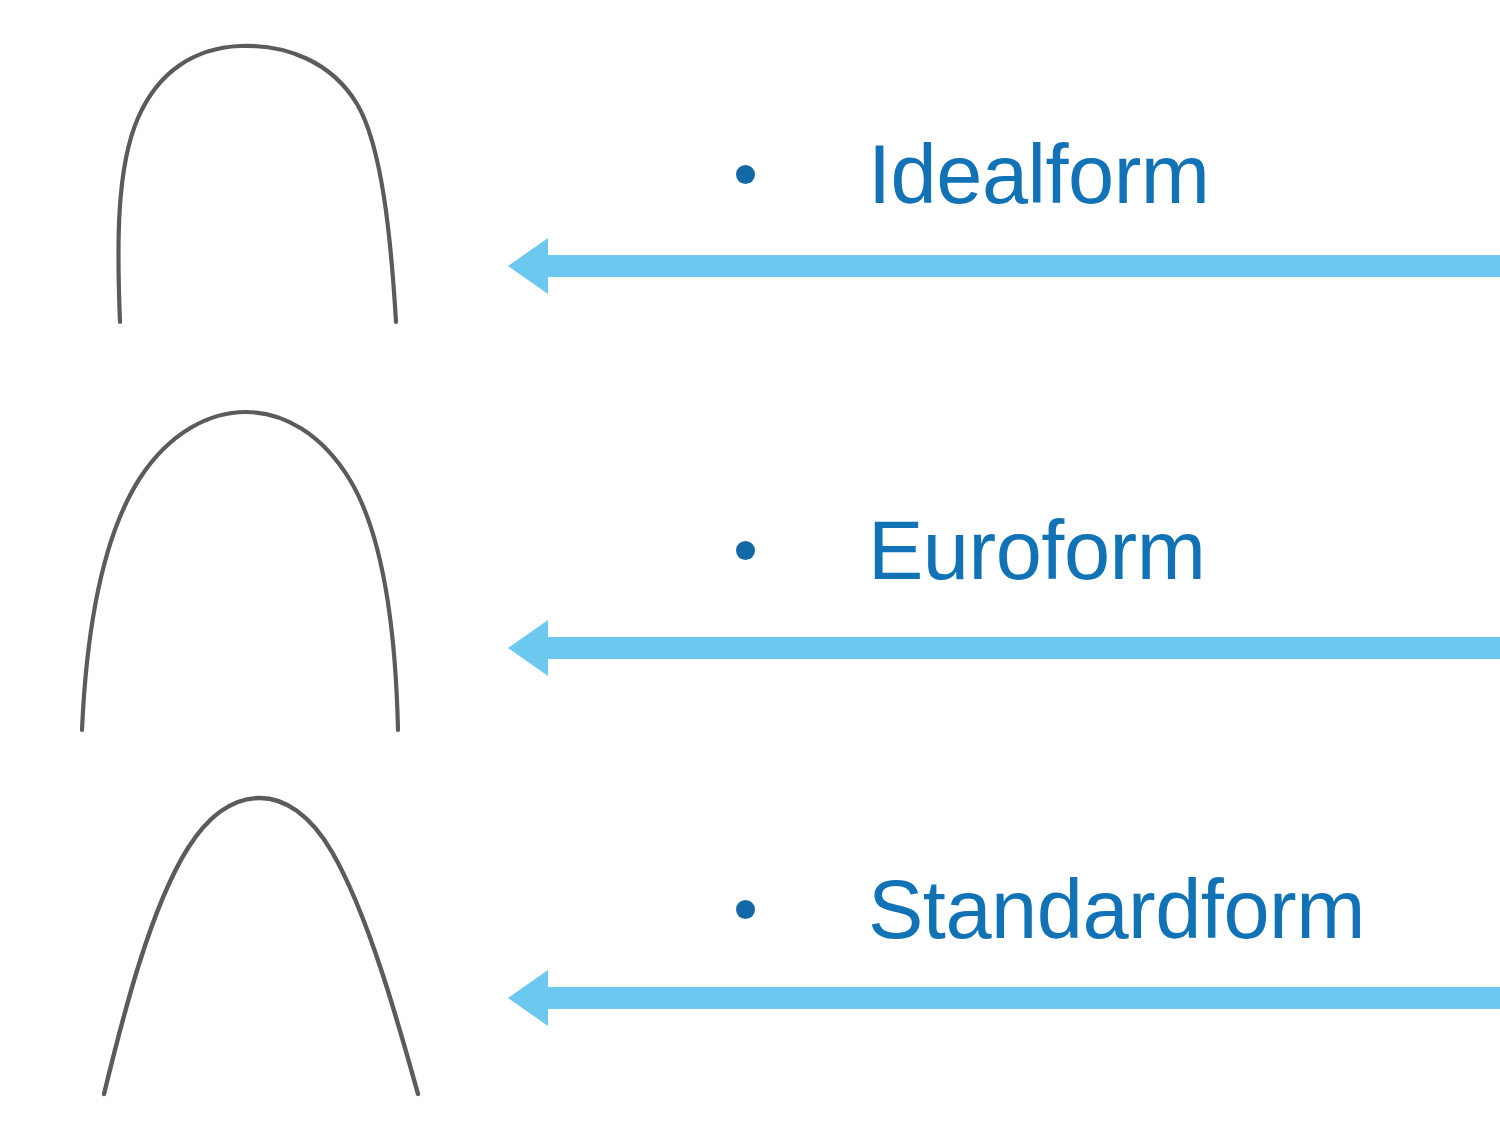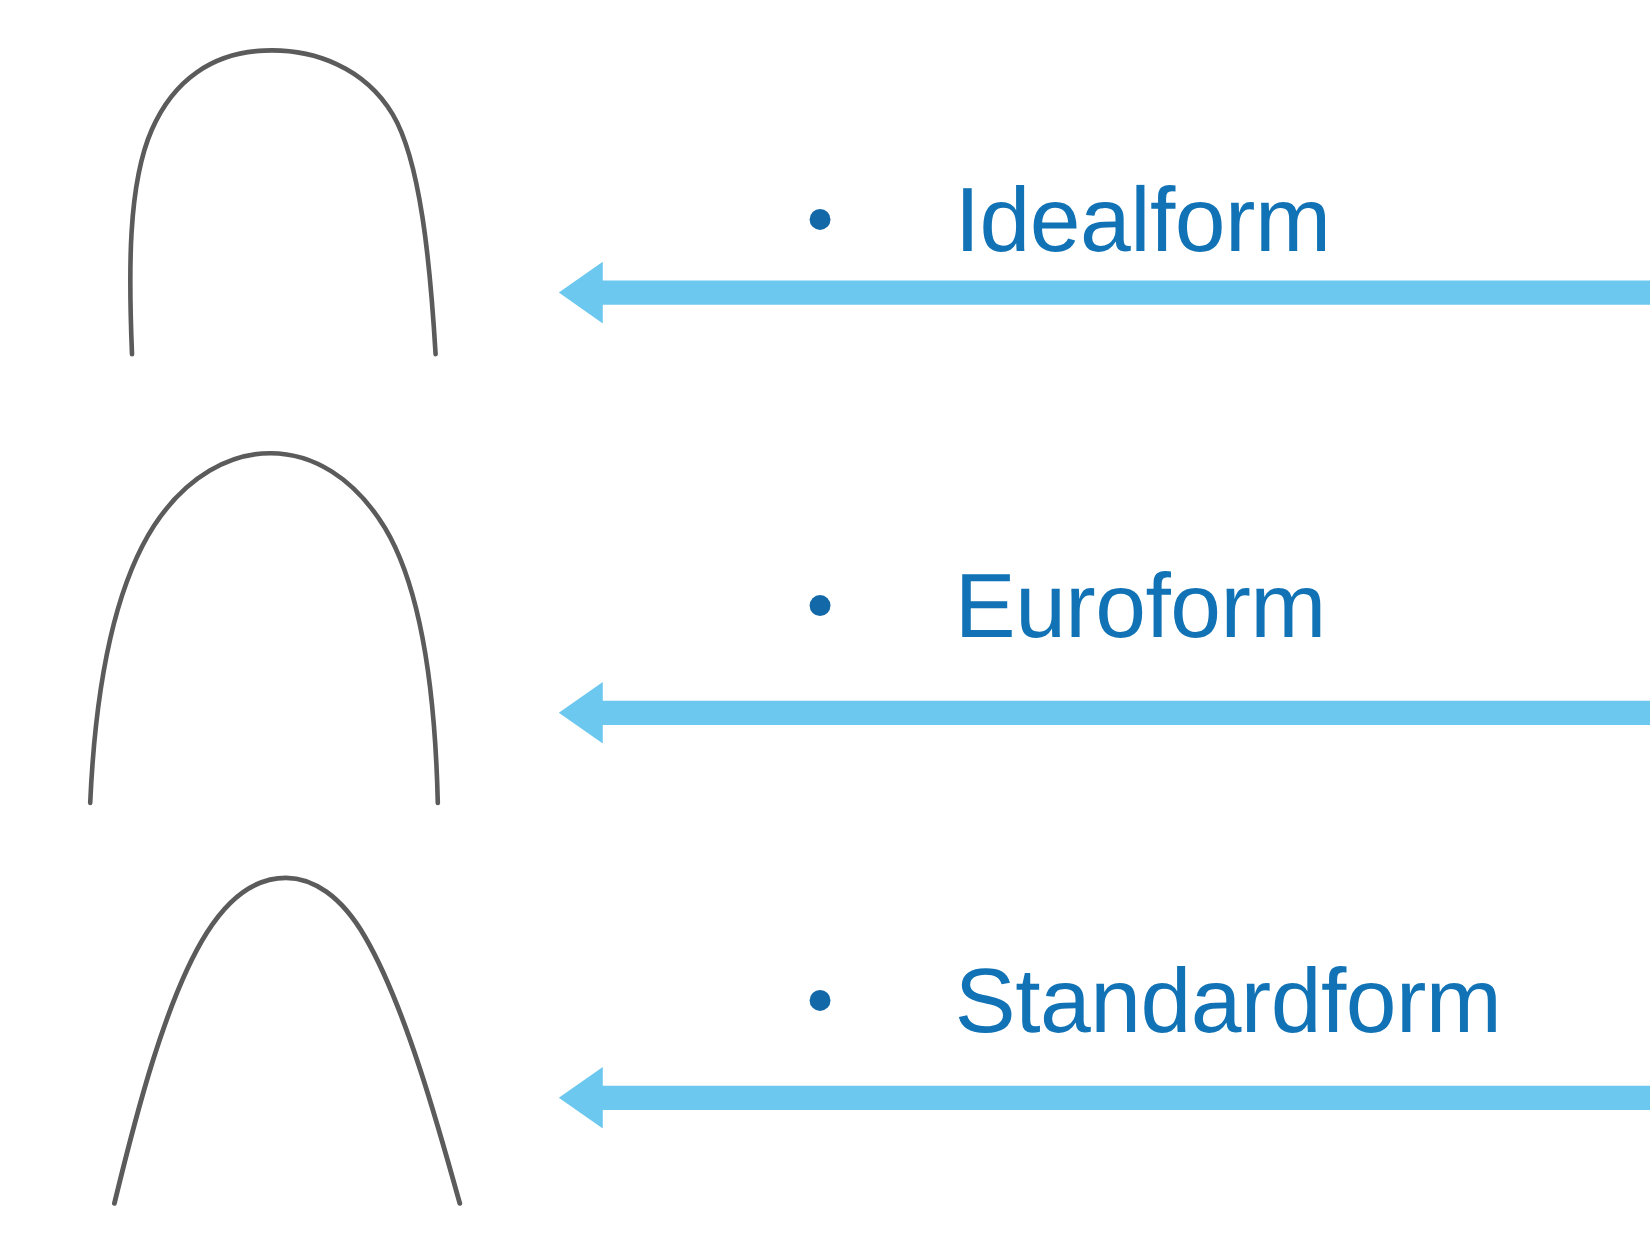--- a/index.html
+++ b/index.html
@@ -48,21 +48,21 @@
     border-radius: 50%;
     background: #1368A8;
     flex: 0 0 auto;
   }
   .bullet-label {
     font-size: 83px;
     line-height: 1;
     color: #1173B5;
     letter-spacing: -0.5px;
   }
-  #row-idealform    { left: 736px;  top: 158px; }
+  #row-idealform    { left: 736px;  top: 133px; }
   #row-euroform     { left: 736px;  top: 509px; }
   #row-standardform { left: 736px;  top: 868px; }
 
   #row-idealform .bullet-label    { margin-left: 113px; }
   #row-euroform .bullet-label     { margin-left: 113px; }
   #row-standardform .bullet-label { margin-left: 113px; }
 
   
   .arrow {
     position: absolute;

